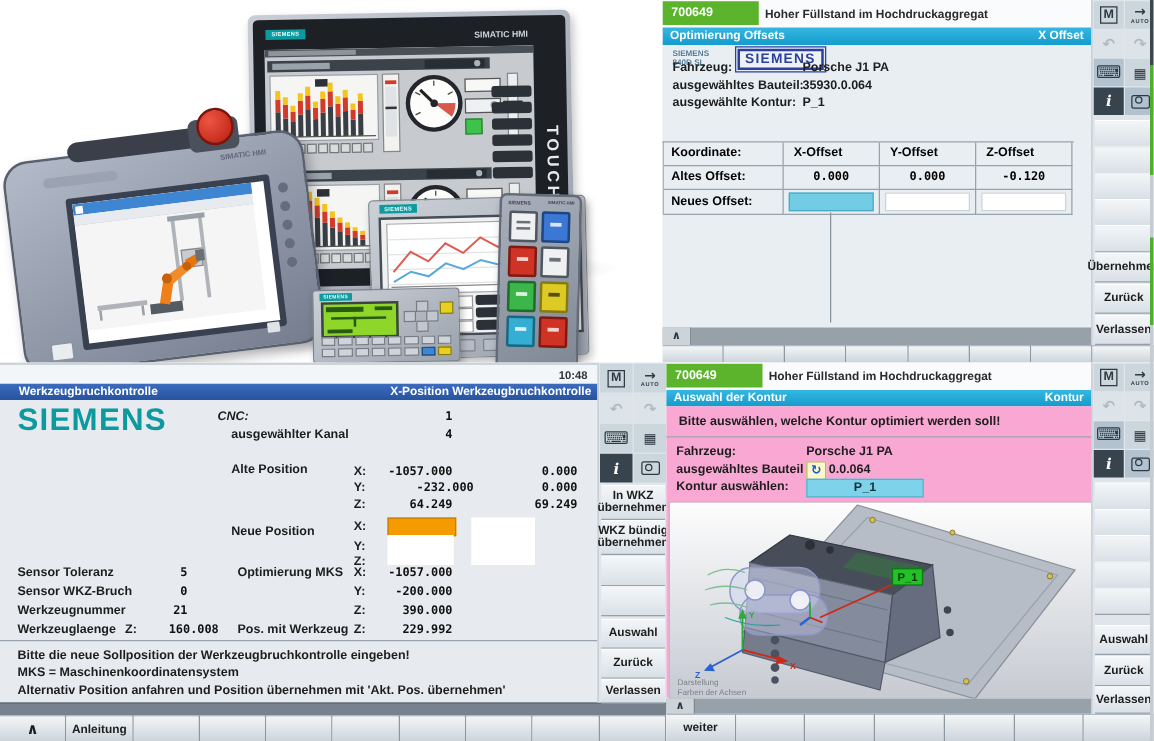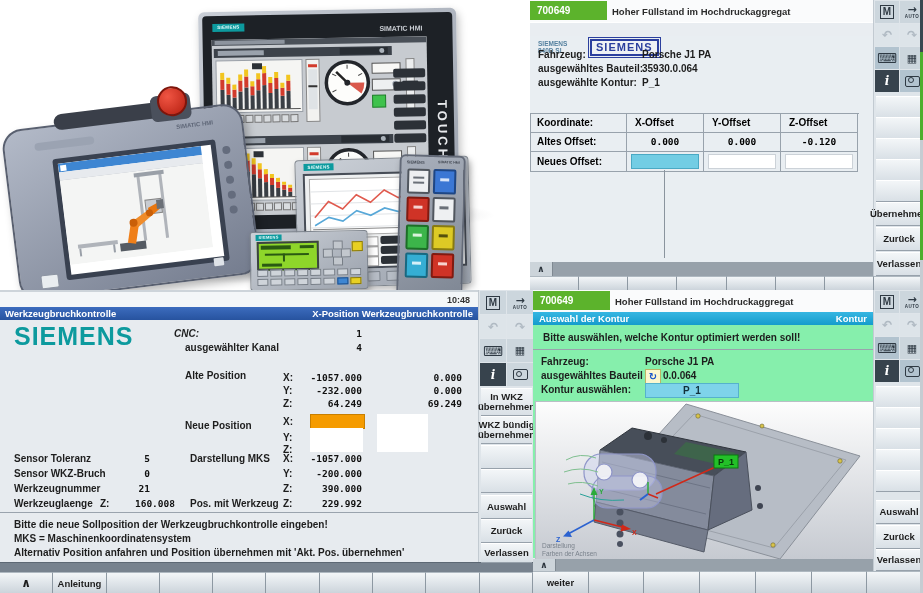--- a/index.html
+++ b/index.html
@@ -394,20 +394,24 @@
           </div>
       </div>
     </div>
   </div>
 
   <div class="screen" id="scr-tr" style="left:530px;top:0;width:393px;height:290px;">
     <div class="alarmbar" style="left:0;top:0;width:343px;height:22px;">
       <div class="badge" style="left:0;top:1px;width:70px;height:19px;background:#5cb32c;">700649</div>
       <div class="alarmtxt" style="left:82px;top:6px;">Hoher Füllstand im Hochdruckaggregat</div>
     </div>
+    <div class="cyanbar" style="left:0;top:22px;width:343px;height:14px;">
+      <span class="bartxt" style="left:6px;top:0;line-height:14px;">Optimierung Offsets</span>
+      <span class="bartxt" style="right:6px;top:0;line-height:14px;">X Offset</span>
+    </div>
     <div class="abs" style="left:0;top:36px;width:343px;height:226px;background:#e9eef2;">
       <div class="abs" style="left:8px;top:4px;font:bold 6.5px/7px 'Liberation Sans',sans-serif;color:#55819f;">
         <div>SIEMENS</div>
           <div>840D SL</div>
       </div>
       <div class="abs" style="left:60px;top:3px;border:2px solid #2b3f9e;outline:1px solid #2b3f9e;outline-offset:1px;
                   padding:0 4px;color:#2b3f9e;font:bold 11px/13px 'Liberation Sans',sans-serif;letter-spacing:1px;background:#eef1f5;">SIEMENS</div>
       <span class="lbl" style="left:8px;top:13px;">Fahrzeug:</span>
       <span class="lbl" style="left:112px;top:13px;">Porsche J1 PA</span>
       <span class="lbl" style="left:8px;top:27px;">ausgewähltes Bauteil:</span>
@@ -488,36 +492,36 @@
       <div class="sidebtn" style="top:227px;height:22px;">Zurück</div>
       <div class="sidebtn" style="top:252px;height:22px;">Verlassen</div>
     </div>
   </div>
 
   <div class="screen" id="scr-bl" style="left:0;top:290px;width:533px;height:303px;">
     <div class="abs" style="left:0;top:0;width:478px;height:17px;background:#f3f6f8;border-top:2px solid #cdd4da;">
       <span class="abs" style="right:8px;top:3px;font:bold 9px 'Liberation Sans',sans-serif;color:#333;">10:48</span>
     </div>
     <div class="bluebar" style="left:0;top:17px;width:478px;height:13px;">
-      <span class="bartxt" style="left:5px;line-height:13px;">Werkzeugbruchkontrolle</span>
+      <span class="bartxt" style="left:15px;line-height:13px;">Werkzeugbruchkontrolle</span>
       <span class="bartxt" style="right:5px;line-height:13px;">X-Position Werkzeugbruchkontrolle</span>
     </div>
     <div class="abs" style="left:0;top:30px;width:478px;height:242px;background:#e7ebef;">
       <div class="abs" style="left:14px;top:2px;font:bold 25px 'Liberation Sans',sans-serif;color:#0d9a9e;letter-spacing:1px;">SIEMENS</div>
       <span class="lbl" style="left:174px;top:8px;font-style:italic;">CNC:</span>
       <span class="num" style="left:270px;top:8px;width:92px;">1</span>
       <span class="lbl" style="left:185px;top:22px;">ausgewählter Kanal</span>
       <span class="num" style="left:270px;top:22px;width:92px;">4</span>
 
       <span class="lbl" style="left:185px;top:50px;">Alte Position</span>
       <span class="lbl" style="left:283px;top:52px;">X:</span>
       <span class="num" style="left:262px;top:52px;width:100px;">-1057.000</span>
       <span class="num" style="left:372px;top:52px;width:90px;">0.000</span>
       <span class="lbl" style="left:283px;top:65px;">Y:</span>
-      <span class="num" style="left:262px;top:65px;width:100px;">-232.000</span>
+      <span class="num" style="left:279px;top:65px;width:100px;">-232.000</span>
       <span class="num" style="left:372px;top:65px;width:90px;">0.000</span>
       <span class="lbl" style="left:283px;top:78px;">Z:</span>
       <span class="num" style="left:262px;top:78px;width:100px;">64.249</span>
       <span class="num" style="left:372px;top:78px;width:90px;">69.249</span>
 
       <span class="lbl" style="left:185px;top:100px;">Neue Position</span>
       <span class="lbl" style="left:283px;top:96px;">X:</span>
       <span class="lbl" style="left:283px;top:112px;">Y:</span>
       <span class="lbl" style="left:283px;top:124px;">Z:</span>
       <div class="abs" style="left:310px;top:94px;width:53px;height:13px;background:#f59b00;border:1px solid #c87f00;"></div>
@@ -527,21 +531,21 @@
       <span class="lbl" style="left:14px;top:133px;">Sensor Toleranz</span>
       <span class="num" style="left:100px;top:133px;width:50px;">5</span>
       <span class="lbl" style="left:14px;top:148px;">Sensor WKZ-Bruch</span>
       <span class="num" style="left:100px;top:148px;width:50px;">0</span>
       <span class="lbl" style="left:14px;top:163px;">Werkzeugnummer</span>
       <span class="num" style="left:100px;top:163px;width:50px;">21</span>
       <span class="lbl" style="left:14px;top:178px;">Werkzeuglaenge</span>
       <span class="lbl" style="left:100px;top:178px;">Z:</span>
       <span class="num" style="left:118px;top:178px;width:57px;">160.008</span>
 
-      <span class="lbl" style="left:190px;top:133px;">Darstellung MKS</span>
+      <span class="lbl" style="left:190px;top:133px;">Optimierung MKS</span>
       <span class="lbl" style="left:283px;top:133px;">X:</span>
       <span class="num" style="left:262px;top:133px;width:100px;">-1057.000</span>
       <span class="lbl" style="left:283px;top:148px;">Y:</span>
       <span class="num" style="left:262px;top:148px;width:100px;">-200.000</span>
       <span class="lbl" style="left:283px;top:163px;">Z:</span>
       <span class="num" style="left:262px;top:163px;width:100px;">390.000</span>
       <span class="lbl" style="left:190px;top:178px;">Pos. mit Werkzeug</span>
       <span class="lbl" style="left:283px;top:178px;">Z:</span>
       <span class="num" style="left:262px;top:178px;width:100px;">229.992</span>
 
@@ -605,21 +609,21 @@
 
   <div class="screen" id="scr-br" style="left:533px;top:290px;width:390px;height:303px;">
     <div class="alarmbar" style="left:0;top:0;width:340px;height:22px;">
       <div class="badge" style="left:0;top:1px;width:70px;height:19px;background:#5cb32c;">700649</div>
       <div class="alarmtxt" style="left:82px;top:6px;">Hoher Füllstand im Hochdruckaggregat</div>
     </div>
     <div class="cyanbar" style="left:0;top:22px;width:340px;height:13px;">
       <span class="bartxt" style="left:6px;line-height:13px;">Auswahl der Kontur</span>
       <span class="bartxt" style="right:6px;line-height:13px;">Kontur</span>
     </div>
-    <div class="abs" style="left:0;top:35px;width:340px;height:233px;background:#86efac;">
+    <div class="abs" style="left:0;top:35px;width:340px;height:233px;background:#f9a8d4;">
       <span class="lbl" style="left:10px;top:7px;">Bitte auswählen, welche Kontur optimiert werden soll!</span>
       <div class="abs" style="left:0;top:24px;width:340px;border-top:1px solid #9aa3ad;"></div>
       <span class="lbl" style="left:8px;top:31px;">Fahrzeug:</span>
       <span class="lbl" style="left:112px;top:31px;">Porsche J1 PA</span>
       <span class="lbl" style="left:8px;top:45px;">ausgewähltes Bauteil</span>
       <div class="abs" style="left:112px;top:44px;width:14px;height:13px;background:#fbf7cf;border:1px solid #bcb464;
                   color:#1b57c9;font:bold 10px/13px 'DejaVu Sans',sans-serif;text-align:center;">↻</div>
       <span class="lbl" style="left:130px;top:45px;">0.0.064</span>
       <span class="lbl" style="left:8px;top:59px;">Kontur auswählen:</span>
       <div class="abs" style="left:112px;top:58px;width:92px;height:13px;background:#7ed3ea;border:1px solid #55b2cc;

